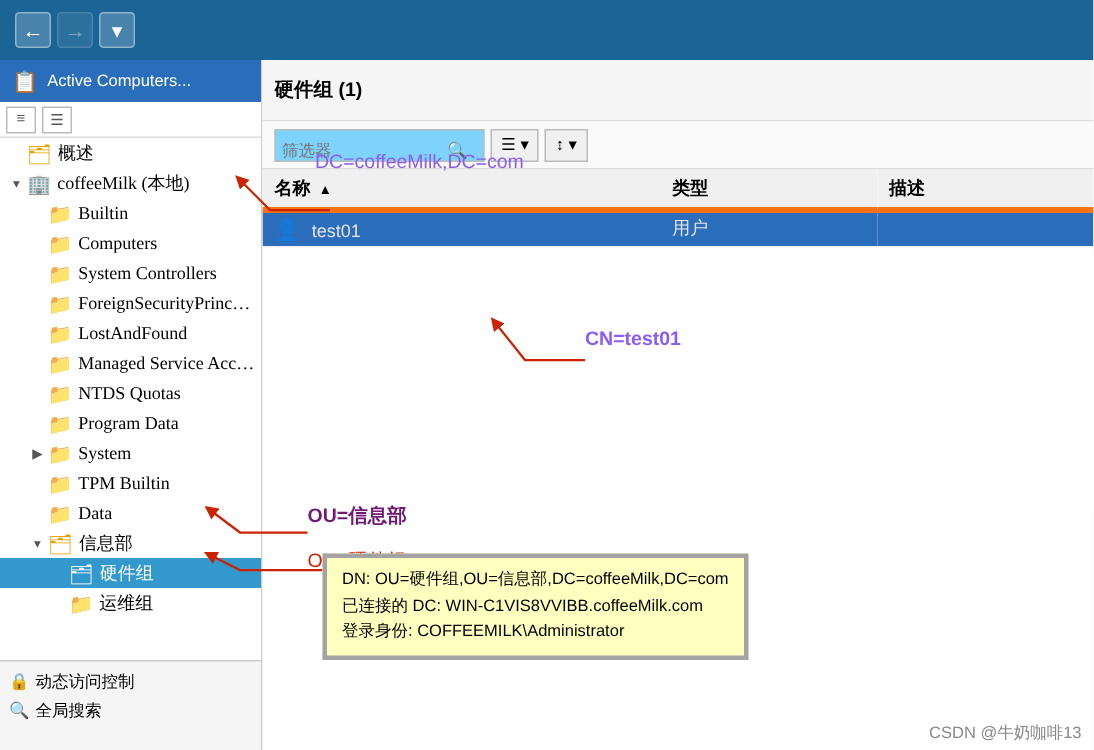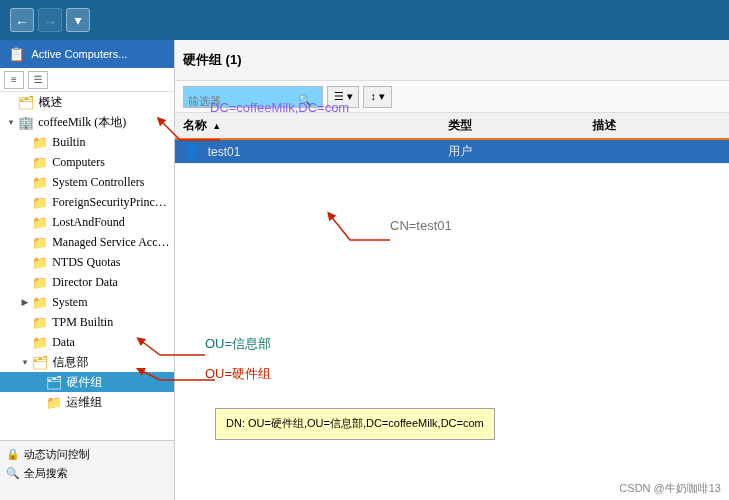--- a/index.html
+++ b/index.html
@@ -171,42 +171,42 @@
     .content-table {
       flex: 1;
       overflow: auto;
     }
     table {
       width: 100%;
       border-collapse: collapse;
     }
     thead th {
       background: #f0f0f0;
-      border-bottom: 2px solid #f97316;
+      border-bottom: 4px solid #f97316;
       padding: 4px 8px;
       text-align: left;
       font-size: 12px;
       font-weight: 600;
       cursor: pointer;
       position: sticky; top: 0;
     }
     .sort-arrow { font-size: 9px; margin-left: 2px; }
     tbody tr { height: 24px; }
     tbody tr.selected { background: #2a6ebb; color: white; }
     tbody tr.selected td { color: #e5e5e5; }
     tbody td { padding: 2px 8px; font-size: 12px; border-bottom: 1px solid #f0f0f0; }
     .user-icon { font-size: 14px; margin-right: 4px; }
 
     
     .tooltip-box {
       position: absolute;
       bottom: 60px;
       left: 215px;
       background: #ffffc0;
-      border: 1px solid #a3a3a3;
+      border: 3px solid #a3a3a3;
       padding: 6px 10px;
       font-size: 11px;
       line-height: 1.6;
       z-index: 10;
       max-width: 300px;
     }
 
     
     .watermark {
       position: absolute;
@@ -301,21 +301,21 @@
 
         <div class="tree-item indent-1">
           <span class="tree-expand"></span>
           <span class="folder-icon">📁</span>
           <span class="tree-label">NTDS Quotas</span>
         </div>
 
         <div class="tree-item indent-1">
           <span class="tree-expand"></span>
           <span class="folder-icon">📁</span>
-          <span class="tree-label">Director Data</span>
+          <span class="tree-label">Program Data</span>
         </div>
 
         <div class="tree-item indent-1">
           <span class="tree-expand">▶</span>
           <span class="folder-icon">📁</span>
           <span class="tree-label">System</span>
         </div>
 
         <div class="tree-item indent-1">
           <span class="tree-expand"></span>
@@ -406,32 +406,32 @@
 
     <svg style="position:absolute;top:85px;left:130px;" width="100" height="60" xmlns="http://www.w3.org/2000/svg">
       <defs>
           <marker id="ah1" markerWidth="6" markerHeight="6" refX="3" refY="3" orient="auto">
         <path d="M0,0 L0,6 L6,3 z" fill="#cc2200"></path>
       </marker>
         </defs>
       <path d="M90,55 L50,55 L30,35" stroke="#cc2200" stroke-width="1.5" fill="none" marker-end="url(#ah1)"></path>
     </svg>
 
-    <div style="position:absolute; top:218px; left:390px; color:#737373; font-size:13px; font-weight:400;">CN=test01</div>
+    <div style="position:absolute; top:218px; left:390px; color:#8b5cf6; font-size:13px; font-weight:700;">CN=test01</div>
 
     <svg style="position:absolute;top:195px;left:310px;" width="100" height="50" xmlns="http://www.w3.org/2000/svg">
       <defs>
           <marker id="ah2" markerWidth="6" markerHeight="6" refX="3" refY="3" orient="auto">
         <path d="M0,0 L0,6 L6,3 z" fill="#cc2200"></path>
       </marker>
         </defs>
       <path d="M80,45 L40,45 L20,20" stroke="#cc2200" stroke-width="1.5" fill="none" marker-end="url(#ah2)"></path>
     </svg>
 
-    <div style="position:absolute; top:335px; left:205px; color:#0f766e; font-size:13px; font-weight:400;">OU=信息部</div>
+    <div style="position:absolute; top:335px; left:205px; color:#701a75; font-size:13px; font-weight:700;">OU=信息部</div>
 
     <svg style="position:absolute;top:320px;left:120px;" width="100" height="50" xmlns="http://www.w3.org/2000/svg">
       <defs>
           <marker id="ah3" markerWidth="6" markerHeight="6" refX="3" refY="3" orient="auto">
         <path d="M0,0 L0,6 L6,3 z" fill="#cc2200"></path>
       </marker>
         </defs>
       <path d="M85,35 L40,35 L20,20" stroke="#cc2200" stroke-width="1.5" fill="none" marker-end="url(#ah3)"></path>
     </svg>
 
@@ -443,17 +443,19 @@
         <path d="M0,0 L0,6 L6,3 z" fill="#cc2200"></path>
       </marker>
         </defs>
       <path d="M95,25 L40,25 L20,15" stroke="#cc2200" stroke-width="1.5" fill="none" marker-end="url(#ah4)"></path>
     </svg>
 
   </div>
 
   <div class="tooltip-box">
     <div>DN: OU=硬件组,OU=信息部,DC=coffeeMilk,DC=com</div>
+    <div>已连接的 DC: WIN-C1VIS8VVIBB.coffeeMilk.com</div>
+    <div>登录身份: COFFEEMILK\Administrator</div>
   </div>
 
   <div class="watermark">CSDN @牛奶咖啡13</div>
 
 </div>
 
 </body></html>

